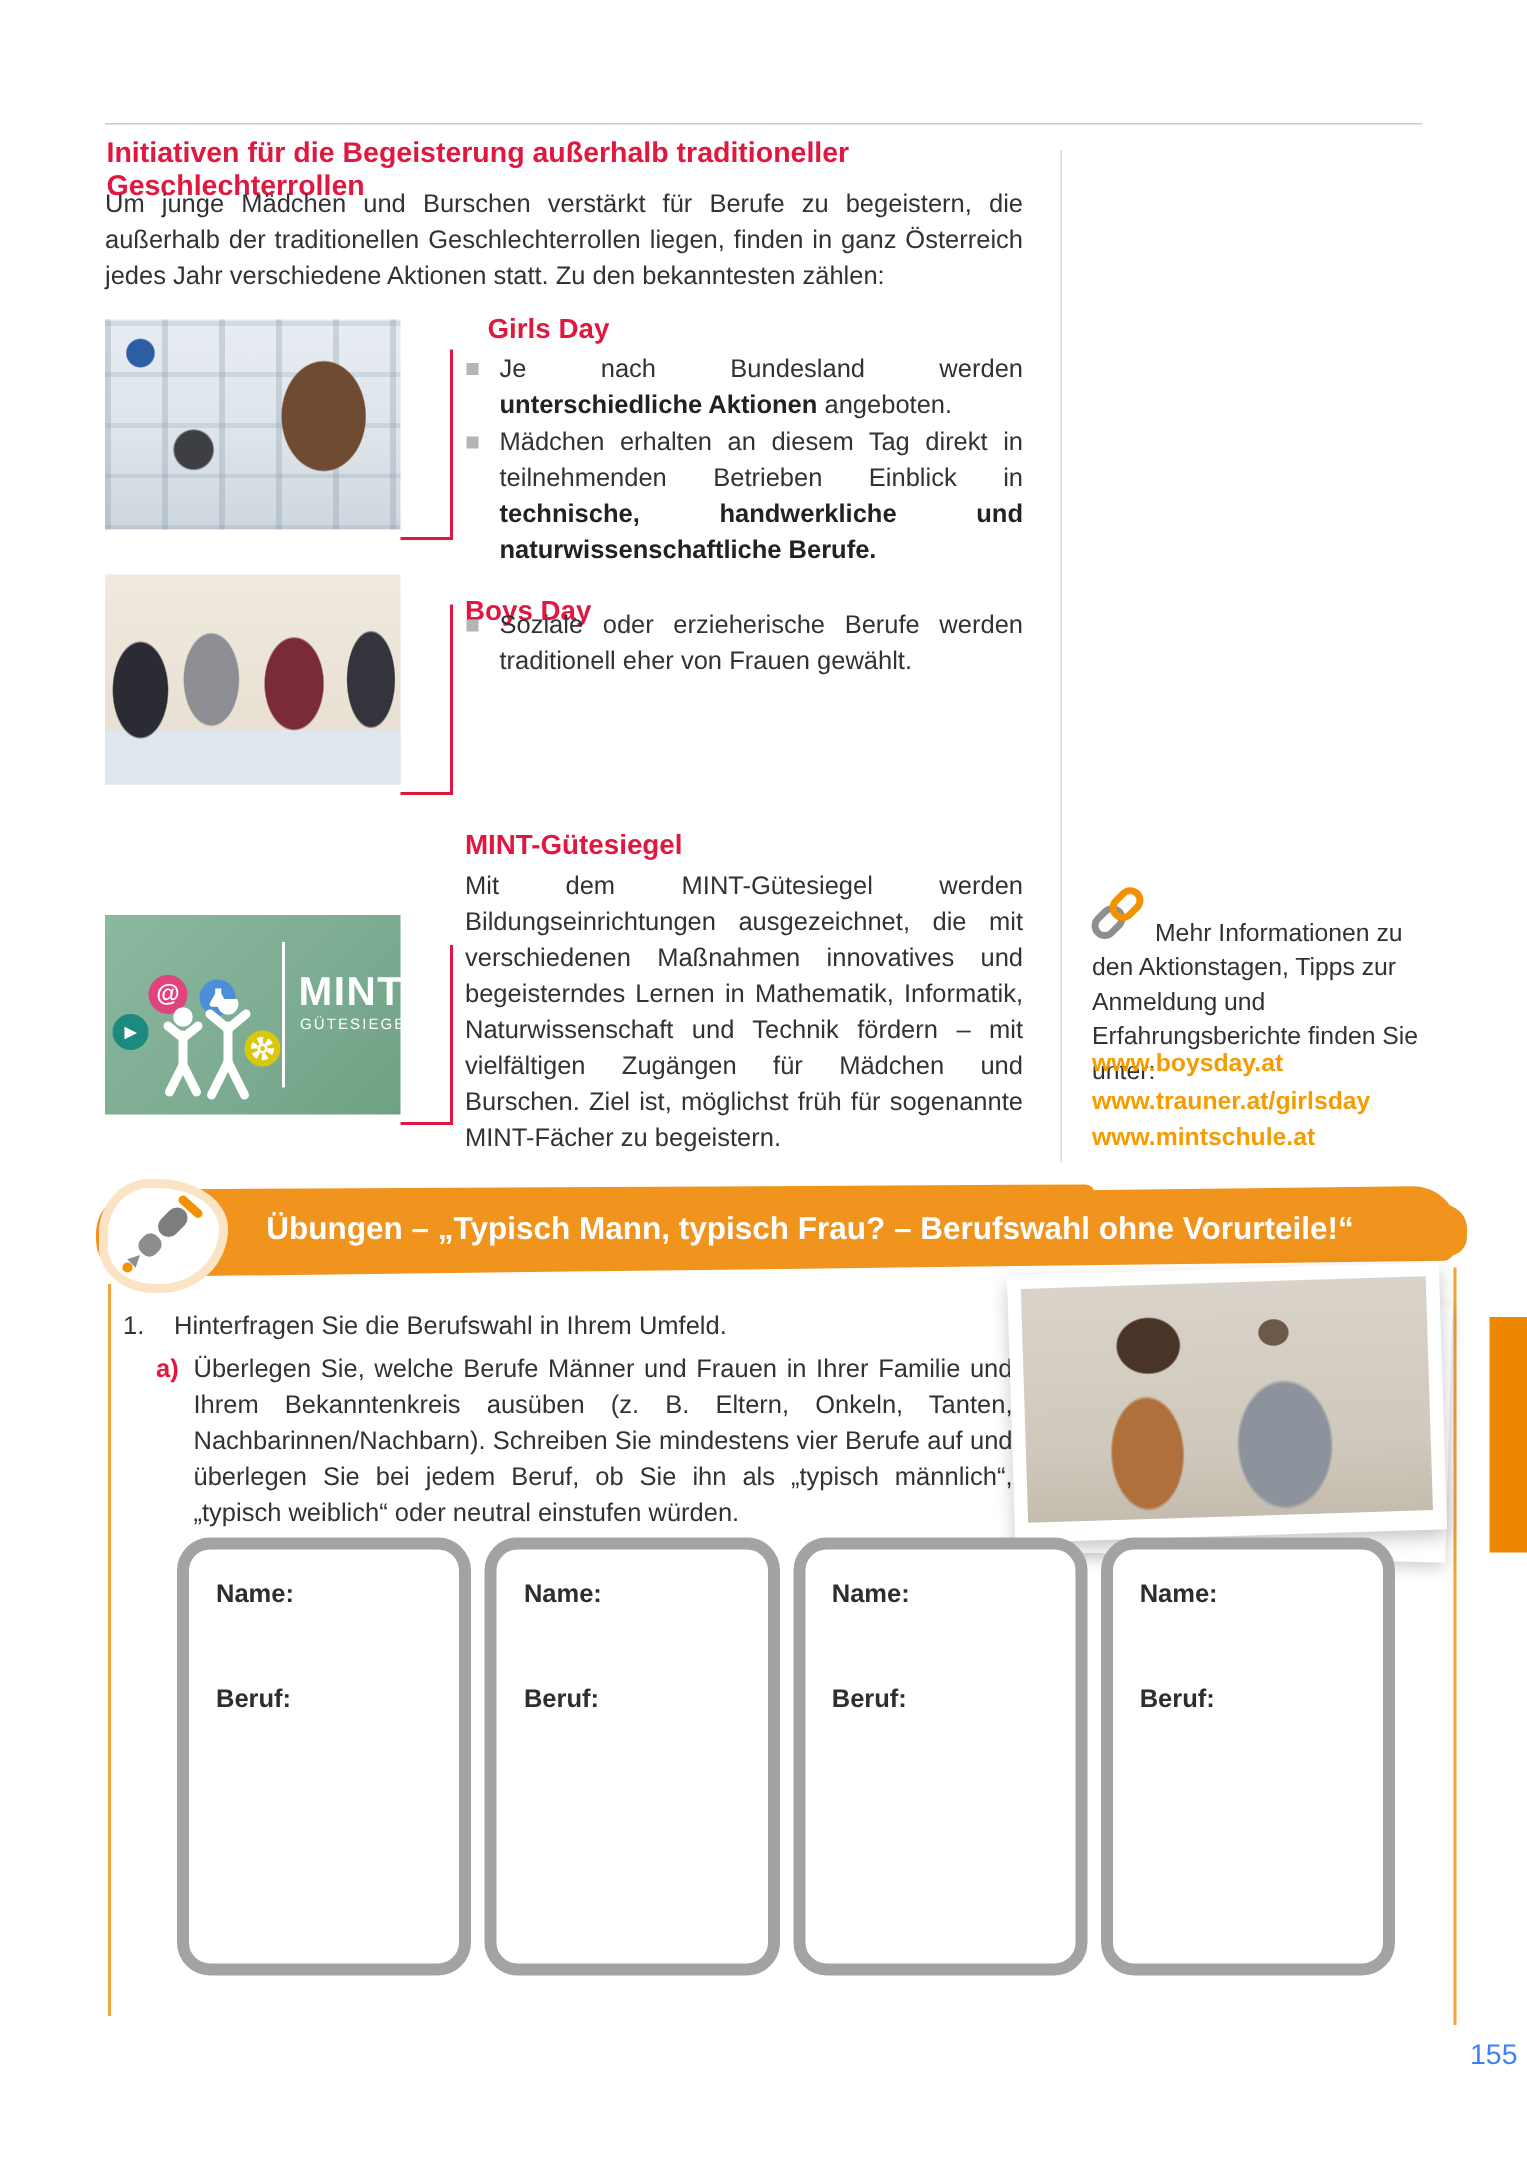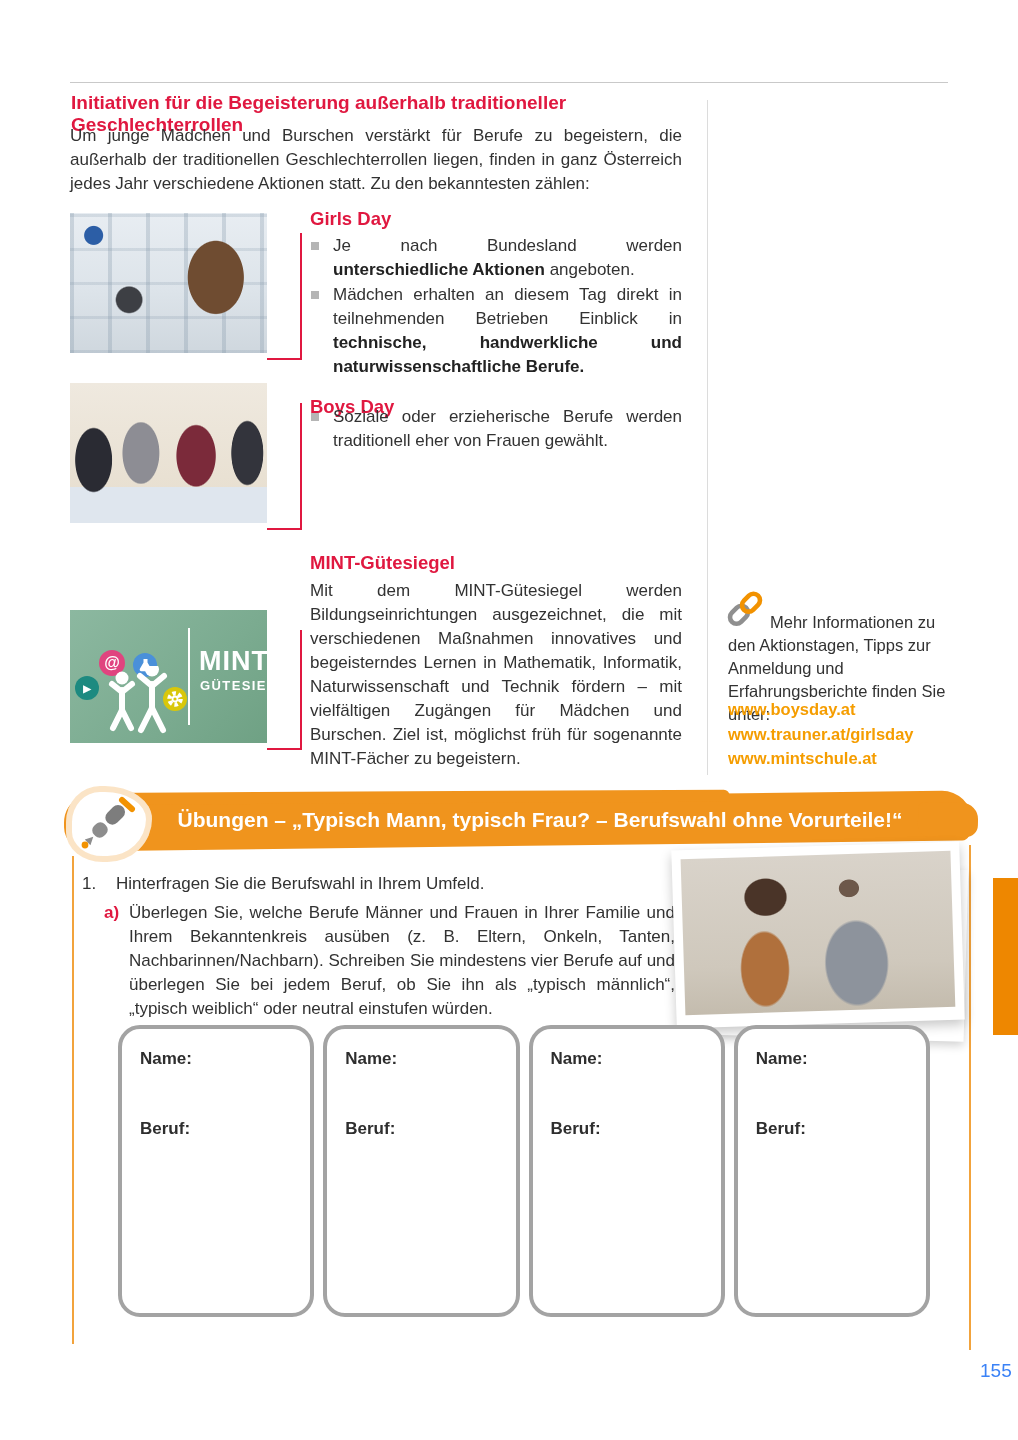--- a/index.html
+++ b/index.html
@@ -28,21 +28,21 @@
   .ph-boys{height:140px;background:
       radial-gradient(ellipse 30px 52px at 12% 55%,#2a2b33 0 60%,transparent 63%),
       radial-gradient(ellipse 30px 50px at 36% 50%,#8d8d94 0 60%,transparent 63%),
       radial-gradient(ellipse 32px 50px at 64% 52%,#7b2a3a 0 60%,transparent 63%),
       radial-gradient(ellipse 26px 52px at 90% 50%,#33343c 0 60%,transparent 63%),
       linear-gradient(0deg,#dfe6ee 0 26%,transparent 26%),
       linear-gradient(180deg,#efe9df 0%,#e6ddcd 100%);}
   .mint-logo{height:133px;background:linear-gradient(135deg,#8cb8a0 0%,#7bab90 60%,#6fa184 100%);position:relative;}
   .mint-divider{position:absolute;left:118px;top:18px;width:2px;height:97px;background:#fff;}
   .mint-title{position:absolute;left:129px;top:36px;font-size:27px;font-weight:700;color:#fff;letter-spacing:1px;}
-  .mint-sub{position:absolute;left:130px;top:68px;font-size:13px;font-weight:700;color:#fff;letter-spacing:1.4px;text-align:right;}
+  .mint-sub{position:absolute;left:130px;top:68px;font-size:10px;font-weight:400;color:#fff;letter-spacing:1.4px;text-align:right;}
   .mint-circle{position:absolute;border-radius:50%;display:flex;align-items:center;justify-content:center;color:#fff;font-weight:700;}
 
   
   .sec-title{position:absolute;font-size:18.5px;font-weight:700;color:#e01840;}
   .sec-text{position:absolute;width:372px;font-size:17px;line-height:24px;text-align:justify;hyphens:auto;}
   .bullets{position:absolute;width:372px;}
   .bullet{position:relative;padding-left:23px;font-size:17px;line-height:24px;text-align:justify;hyphens:auto;margin-bottom:1px;}
   .bullet::before{content:"";position:absolute;left:1px;top:8px;width:8px;height:8px;background:#b5b5b5;}
 
   
@@ -76,42 +76,42 @@
       transform:rotate(-1.8deg);box-shadow:0 5px 12px rgba(0,0,0,.22);}
   .polaroid-photo{position:absolute;left:9px;top:9px;right:9px;bottom:13px;background:
       radial-gradient(ellipse 34px 30px at 31% 26%,#4a3428 0 60%,transparent 64%),
       radial-gradient(ellipse 40px 62px at 30% 72%,#b0703c 0 58%,transparent 62%),
       radial-gradient(ellipse 16px 14px at 62% 22%,#6d584a 0 60%,transparent 66%),
       radial-gradient(ellipse 52px 70px at 64% 70%,#8d939c 0 58%,transparent 62%),
       linear-gradient(180deg,#d9d3ca 0%,#cfc8bc 70%,#c4bcae 100%);}
 
   
   .cards{position:absolute;left:118px;top:1025px;width:812px;display:flex;gap:9px;}
-  .card{flex:1;height:292px;border:4px solid #a3a3a3;border-radius:22px;background:#fff;box-sizing:border-box;padding:20px 18px;}
+  .card{flex:1;height:292px;border:8px solid #a3a3a3;border-radius:22px;background:#fff;box-sizing:border-box;padding:20px 18px;}
   .card-label{font-size:17px;font-weight:700;color:#2e2e2e;}
   .card-label.job{margin-top:50px;}
 
   .side-tab{position:absolute;left:993px;top:878px;width:25px;height:157px;background:#ee8700;}
   .page-number{position:absolute;left:980px;top:1360px;font-size:19px;color:#3b82f6;}
 </style>
 </head>
 <body>
 
 <div id="page">
 
   <div class="top-rule"></div>
 
   <div class="intro-heading">Initiativen für die Begeisterung außerhalb traditioneller Geschlechterrollen</div>
   <div class="intro-body">Um junge Mädchen und Burschen verstärkt für Berufe zu begeistern, die außerhalb der traditionellen Geschlechterrollen liegen, finden in ganz Österreich jedes Jahr verschiedene Aktionen statt. Zu den bekanntesten zählen:</div>
 
   <div class="media" style="left:70px;top:213px;">
     <div class="photo ph-girls"></div>
     <div class="bracket" style="height:125px;"></div>
   </div>
-  <div class="sec-title" style="left:310px;top:208px;">Girls Day</div>
+  <div class="sec-title" style="left:325px;top:208px;">Girls Day</div>
   <div class="bullets" style="left:310px;top:234px;">
     <div class="bullet">Je nach Bundesland werden <b>unterschiedliche Aktionen</b> angeboten.</div>
     <div class="bullet">Mädchen erhalten an diesem Tag direkt in teilnehmenden Betrieben Einblick in <b>technische, handwerkliche und naturwissenschaftliche Berufe.</b></div>
   </div>
 
   <div class="media" style="left:70px;top:383px;">
     <div class="photo ph-boys"></div>
     <div class="bracket" style="height:125px;"></div>
   </div>
   <div class="sec-title" style="left:310px;top:396px;">Boys Day</div>

